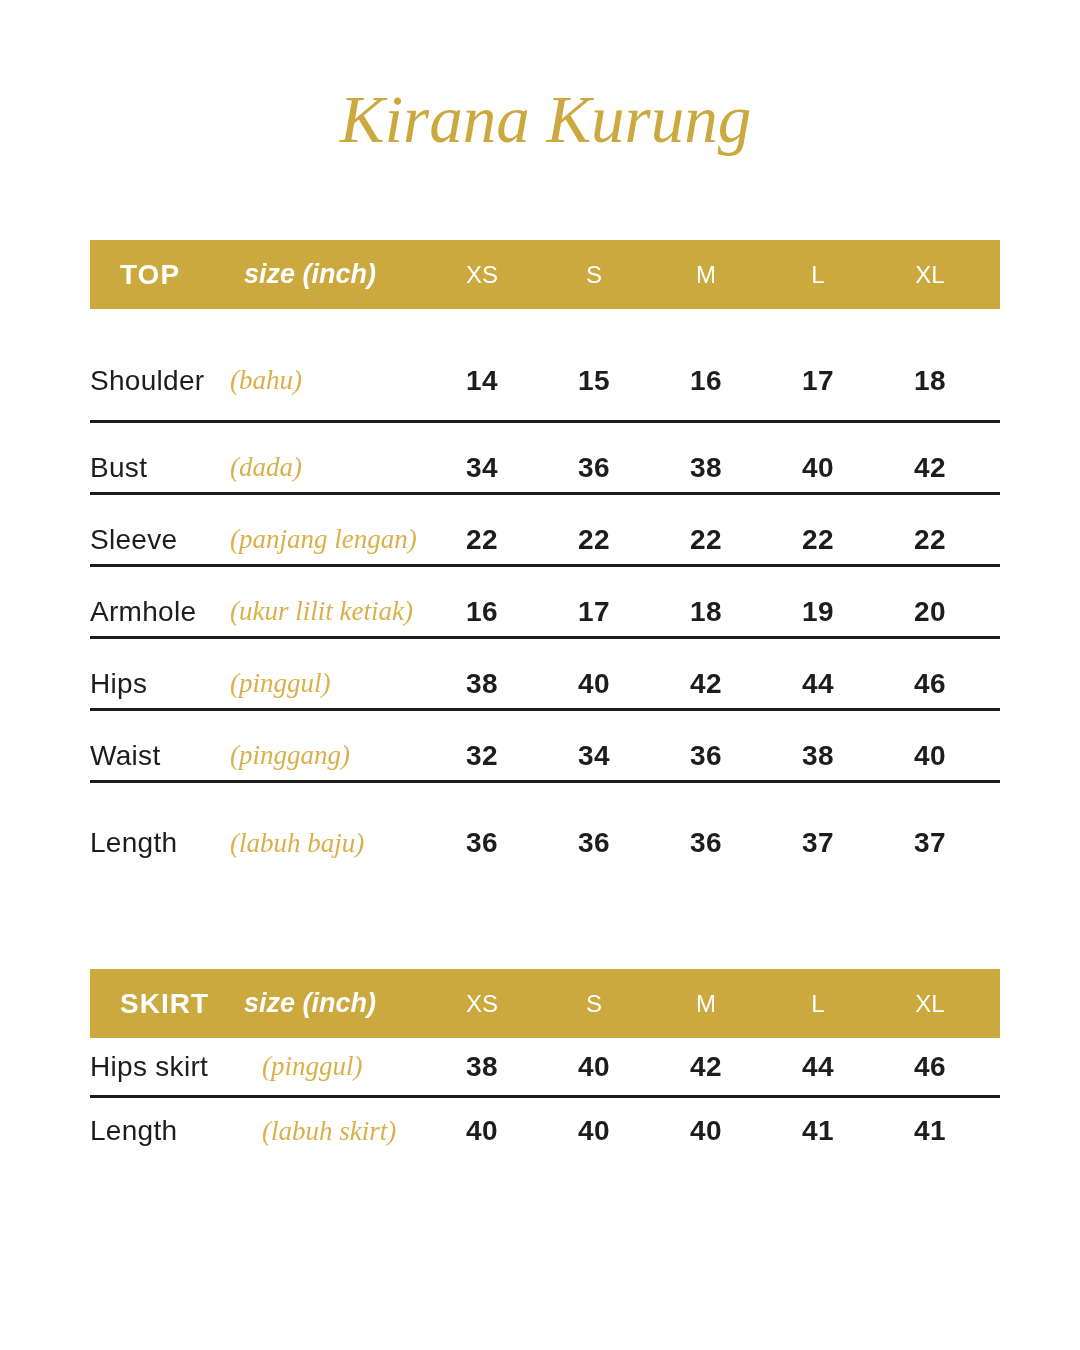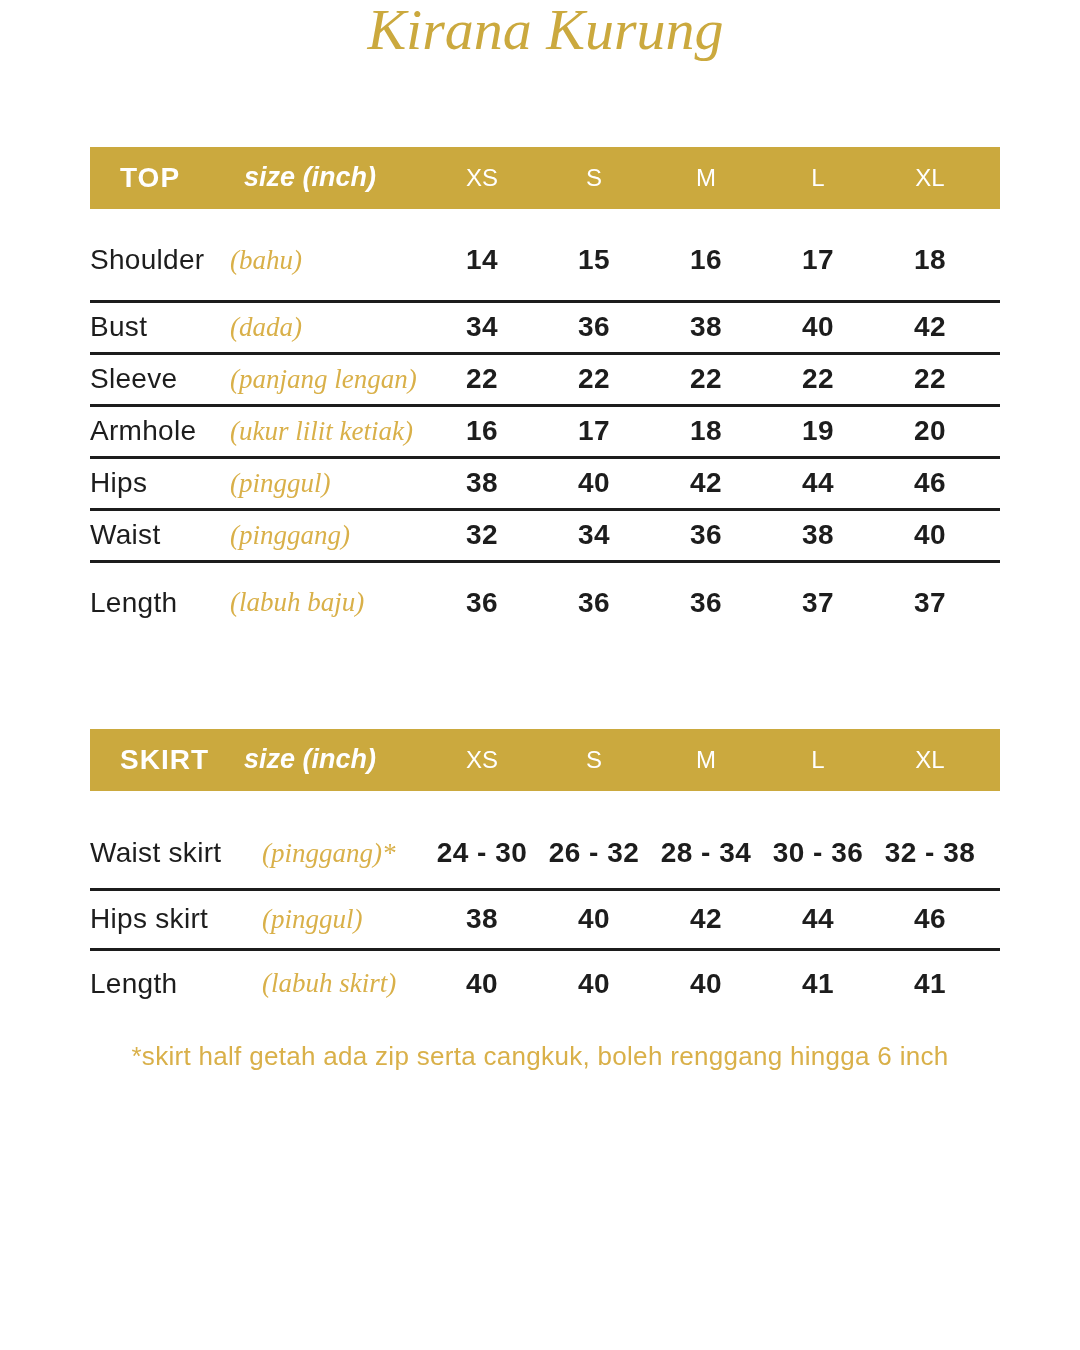--- a/index.html
+++ b/index.html
@@ -10,43 +10,43 @@
     --band_text:#FFFFFF;
   }
   *{margin:0;padding:0;box-sizing:border-box;}
   html,body{background:#ffffff;}
   .sheet{
     width:1080px;height:1350px;background:#ffffff;
     font-family:"Liberation Sans",sans-serif;overflow:hidden;position:relative;
   }
   .title{
     font-family:"Liberation Serif",serif;font-style:italic;font-weight:400;
-    font-size:58px;line-height:1.05;color:var(--gold);
-    text-align:center;margin-left:11px;
+    font-size:67px;line-height:1.05;color:var(--gold);
+    text-align:center;padding-top:84px;margin-left:11px;
   }
   .subtitle{
     font-size:40px;color:var(--gold);text-align:center;
     letter-spacing:2px;font-weight:400;line-height:1.1;
   }
   .mtable{width:910px;margin-left:90px;}
   .mtable.top{margin-top:86px;}
   .mtable.skirt{margin-top:86px;}
   .band{
-    height:62px;background:var(--gold);color:var(--band_text);
+    height:69px;background:var(--gold);color:var(--band_text);
     display:grid;grid-template-columns:140px 196px repeat(5,112px);
     align-items:center;
   }
   .band-name{padding-left:30px;font-weight:bold;font-size:28px;letter-spacing:1px;}
   .band-unit{padding-left:14px;font-weight:bold;font-style:italic;font-size:27px;}
   .band-size{text-align:center;font-weight:normal;font-size:24px;}
   .row{
     display:grid;align-items:center;
     height:52px;border-bottom:3px solid var(--line);
   }
-  .top .row{grid-template-columns:140px 196px repeat(5,112px);}
+  .top .row{grid-template-columns:140px 196px repeat(5,112px);margin-top:20px;}
   .skirt .row{grid-template-columns:172px 164px repeat(5,112px);}
   .top .row.first{height:94px;padding-top:12px;}
   .top .row.last{height:80px;border-bottom:none;}
   .skirt .row.first{height:100px;padding-top:28px;}
   .skirt .row.mid{height:60px;}
   .skirt .row.last{height:66px;border-bottom:none;}
   .lbl{font-size:28px;color:var(--text);letter-spacing:0.3px;white-space:nowrap;}
   .sub{font-size:27px;font-style:italic;color:var(--gold_light);white-space:nowrap;font-family:Liberation Serif, serif;}
   .val{
     text-align:center;font-weight:bold;font-size:28px;color:var(--text);
@@ -150,29 +150,20 @@
     <div class="band">
       <span class="band-name">SKIRT</span>
       <span class="band-unit">size (inch)</span>
       <span class="band-size">XS</span>
       <span class="band-size">S</span>
       <span class="band-size">M</span>
       <span class="band-size">L</span>
       <span class="band-size">XL</span>
     </div>
 
-    <div class="row first">
-      <span class="lbl">Waist skirt</span>
-      <span class="sub">(pinggang)*</span>
-      <span class="val">24 - 30</span>
-      <span class="val">26 - 32</span>
-      <span class="val">28 - 34</span>
-      <span class="val">30 - 36</span>
-      <span class="val">32 - 38</span>
-    </div>
 
     <div class="row mid">
       <span class="lbl">Hips skirt</span>
       <span class="sub">(pinggul)</span>
       <span class="val">38</span>
       <span class="val">40</span>
       <span class="val">42</span>
       <span class="val">44</span>
       <span class="val">46</span>
     </div>
@@ -181,15 +172,14 @@
       <span class="lbl">Length</span>
       <span class="sub">(labuh skirt)</span>
       <span class="val">40</span>
       <span class="val">40</span>
       <span class="val">40</span>
       <span class="val">41</span>
       <span class="val">41</span>
     </div>
   </section>
 
-  <div class="footnote">*skirt half getah ada zip serta cangkuk, boleh renggang hingga 6 inch</div>
 
 </div>
 
 </body></html>

